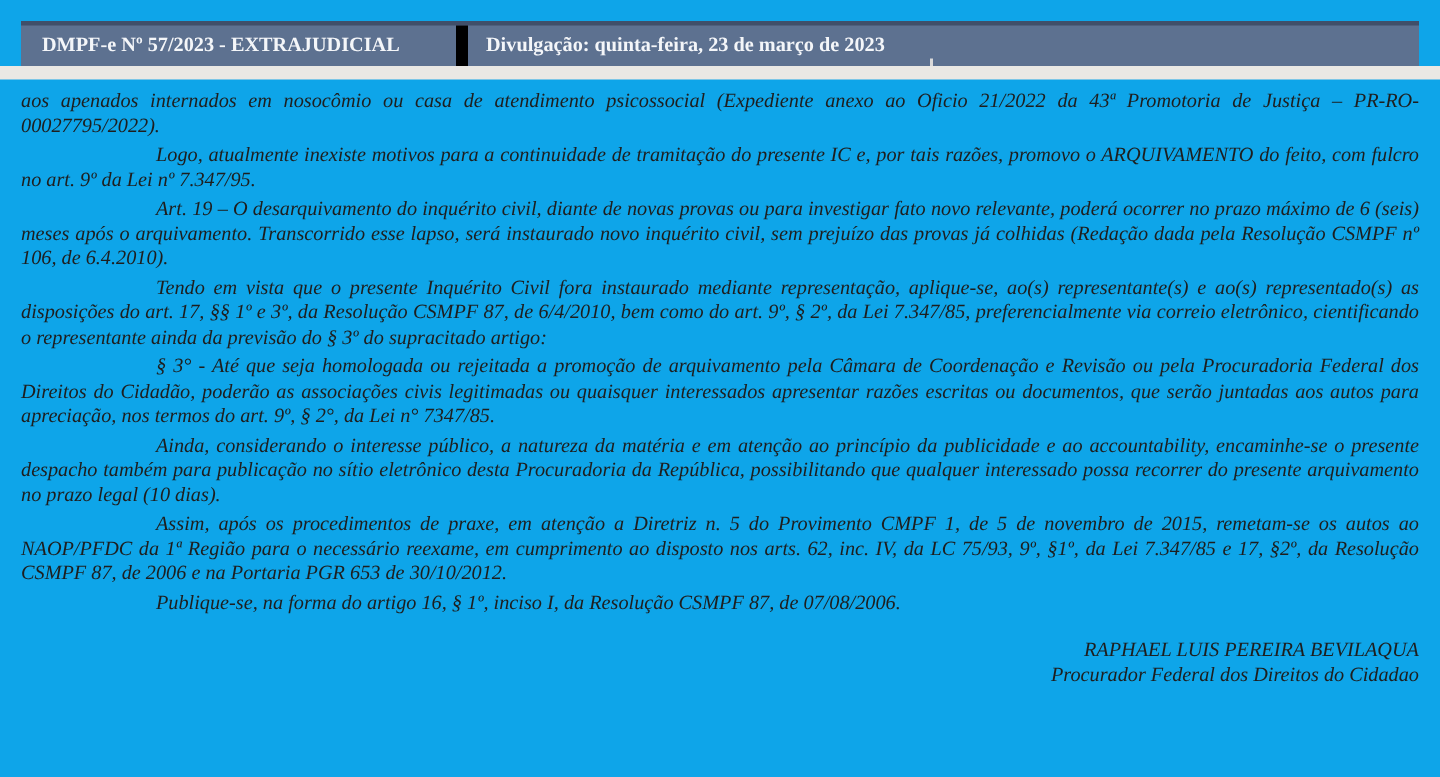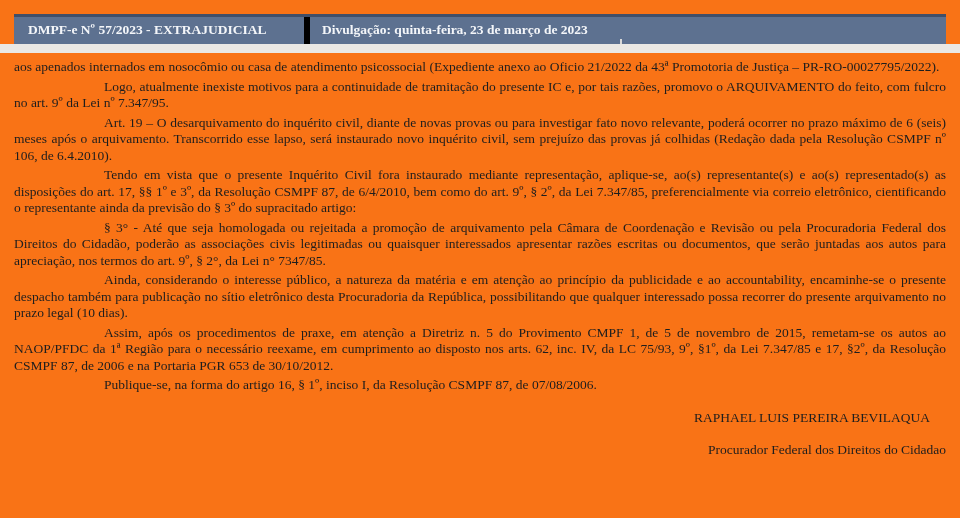--- a/index.html
+++ b/index.html
@@ -1,20 +1,20 @@
 <!DOCTYPE html>
 <html><head>
 <meta charset="utf-8">
 <style>
   html, body { margin: 0; padding: 0; }
   .page {
     position: relative;
     width: 960px;
     height: 518px;
-    background: #f97316;
+    background: #0ea5e9;
     overflow: hidden;
     font-family: "Liberation Serif", serif;
   }
   .header-bar {
     position: absolute;
     left: 14px;
     top: 14px;
     width: 932px;
     height: 30px;
     box-sizing: border-box;
@@ -26,21 +26,21 @@
   .header-cell {
     box-sizing: border-box;
     color: #f4f6f9;
     font-weight: bold;
     font-size: 13.5px;
     line-height: 26px;
     white-space: nowrap;
     overflow: hidden;
   }
   .cell-edition { width: 290px; padding-left: 14px; }
-  .cell-divulgacao { width: 316px; padding-left: 12px; border-left: 6px solid #000000; }
+  .cell-divulgacao { width: 316px; padding-left: 12px; border-left: 8px solid #000000; }
   .cell-publicacao {
     flex: 1;
     padding-left: 10px;
     padding-right: 8px;
     border-left: 2px solid #d9d9d9;
     display: flex;
     justify-content: space-between;
     margin-top: 22px;
   }
   .band {
@@ -53,25 +53,26 @@
   }
   .content {
     position: absolute;
     left: 14px;
     top: 59px;
     width: 932px;
     color: #1e1e1e;
     font-size: 13.5px;
     line-height: 16.5px;
     text-align: justify;
+    font-style: italic;
   }
   .content p { margin: 0 0 3px 0; }
   .content p.indent { text-indent: 90px; }
   .signature { margin-top: 15px; text-align: right; }
-  .signature .sig-name { margin: 16px; }
+  .signature .sig-name { margin: 0; }
   .signature .sig-title { margin: 0; }
 </style>
 </head>
 <body>
 
 <div class="page">
 
   <div class="header-bar">
     <div class="header-cell cell-edition">DMPF-e Nº 57/2023 - EXTRAJUDICIAL</div>
     <div class="header-cell cell-divulgacao">Divulgação: quinta-feira, 23 de março de 2023</div>

